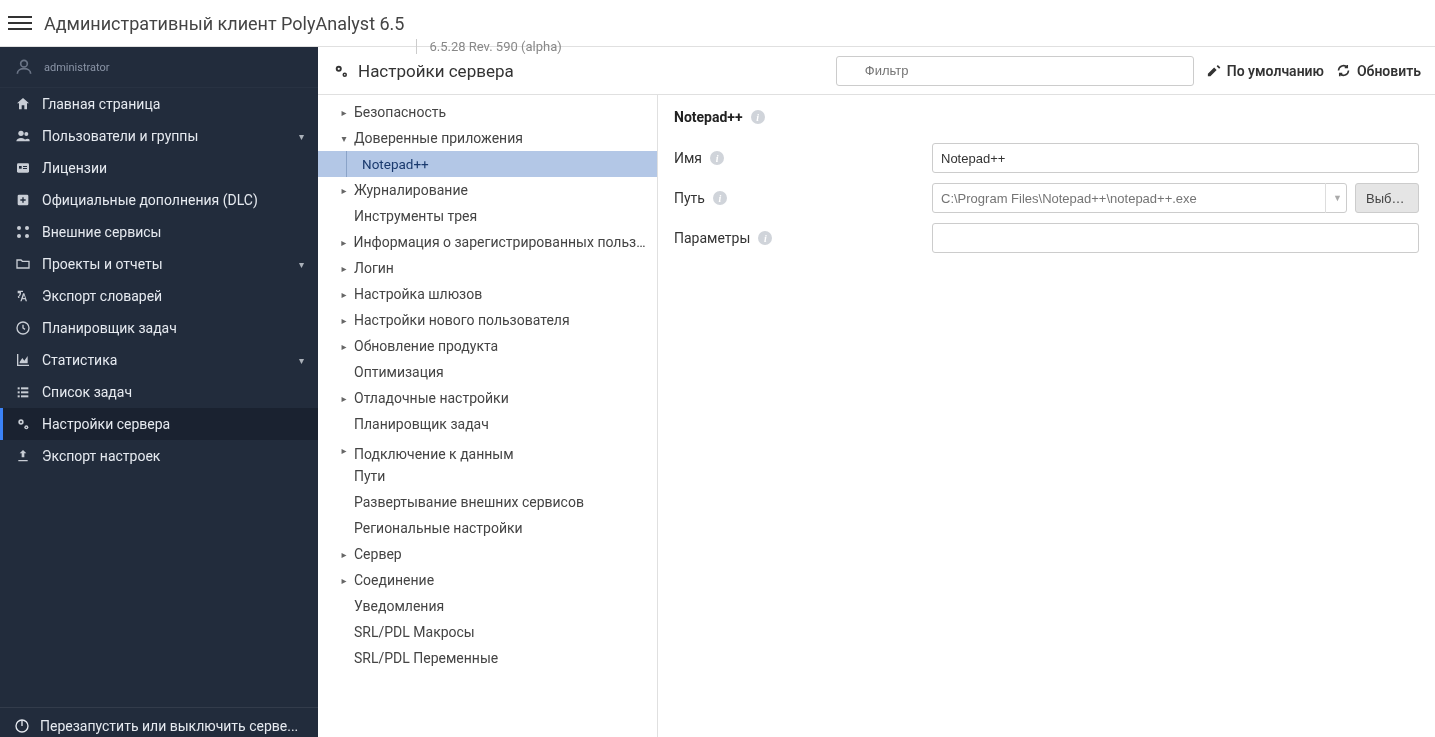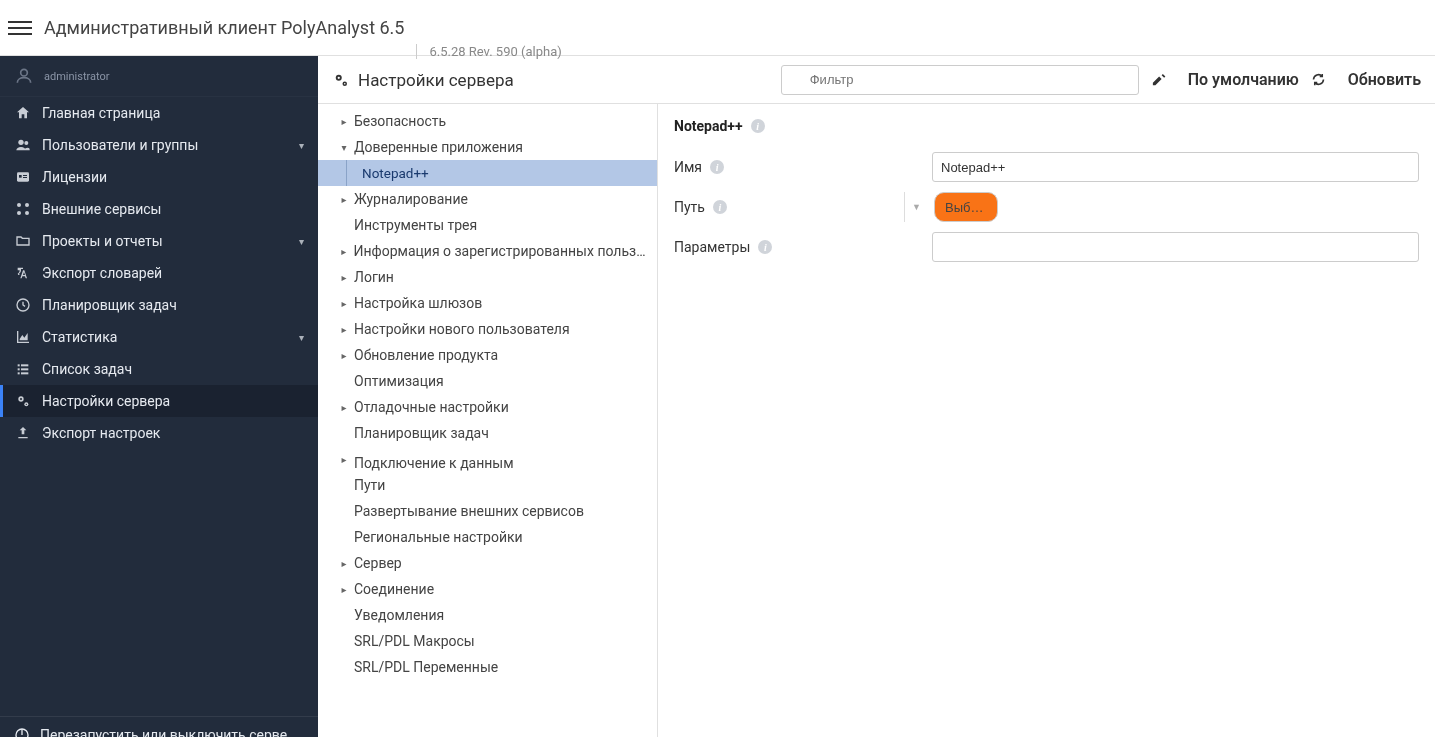--- a/index.html
+++ b/index.html
@@ -6,21 +6,21 @@
   body {
     font-family: -apple-system, BlinkMacSystemFont, "Segoe UI", Roboto, "Helvetica Neue", Arial, sans-serif;
     font-size: 14px;
     color: #333;
     background: #fff;
     width: 1435px;
     height: 737px;
     overflow: hidden;
   }
   .topbar {
-    height: 56px;
+    height: 47px;
     background: #fff;
     border-bottom: 1px solid #e0e0e0;
     display: flex;
     align-items: center;
     padding: 0 8px;
     text-align: right;
   }
   .hamburger {
     width: 24px;
     height: 24px;
@@ -149,22 +149,22 @@
     position: absolute;
     left: 8px;
     top: 50%;
     transform: translateY(-50%);
     color: #888;
     font-size: 13px;
   }
   .hdr-btn {
     display: flex;
     align-items: center;
-    gap: 22px;
-    font-size: 16px;
+    gap: 6px;
+    font-size: 14px;
     color: #333;
     cursor: pointer;
     font-weight: 600;
   }
   .hdr-btn .icon { font-size: 14px; }
   .content-body {
     flex: 1;
     display: flex;
     min-height: 0;
   }
@@ -284,22 +284,22 @@
     border-left: 1px solid #ddd;
     margin-left: -28px;
     pointer-events: none;
     color: #aaa;
     font-size: 9px;
   }
   .browse-btn {
     height: 30px;
     padding: 0 10px;
     border: 1px solid #ccc;
-    background: #f97316;
-    border-radius: 10px;
+    background: #e5e5e5;
+    border-radius: 3px;
     font-size: 13px;
     cursor: pointer;
     color: #444;
     white-space: nowrap;
     overflow: hidden;
     text-overflow: ellipsis;
     max-width: 64px;
   }
   svg { display: block; }
 </style>
@@ -356,20 +356,29 @@
             <svg width="16" height="16" viewBox="0 0 24 24" fill="#e6eaf0">
               <rect x="3" y="5" width="18" height="14" rx="2"></rect>
               <rect x="6" y="9" width="4" height="4" fill="#222c3c"></rect>
               <rect x="12" y="9" width="6" height="1.5" fill="#222c3c"></rect>
               <rect x="12" y="12" width="6" height="1.5" fill="#222c3c"></rect>
             </svg>
           </span>
         <span>Лицензии</span>
       </div>
 
+      <div class="sidebar-item">
+        <span class="icon">
+            <svg width="16" height="16" viewBox="0 0 24 24" fill="#e6eaf0">
+              <rect x="4" y="4" width="16" height="16" rx="2"></rect>
+              <path d="M8 12h8M12 8v8" stroke="#222c3c" stroke-width="2"></path>
+            </svg>
+          </span>
+        <span>Официальные дополнения (DLC)</span>
+      </div>
 
       <div class="sidebar-item">
         <span class="icon">
             <svg width="16" height="16" viewBox="0 0 24 24" fill="#e6eaf0">
               <circle cx="6" cy="6" r="3"></circle>
               <circle cx="18" cy="6" r="3"></circle>
               <circle cx="6" cy="18" r="3"></circle>
               <circle cx="18" cy="18" r="3"></circle>
             </svg>
           </span>
@@ -603,20 +612,21 @@
             <input class="text-input" value="Notepad++" style="">
           </div>
         </div>
 
         <div class="form-row">
           <div class="form-label">
             <span>Путь</span>
             <span class="info-dot">i</span>
           </div>
           <div class="form-control">
+            <input class="text-input readonly" placeholder="C:\Program Files\Notepad++\notepad++.exe" style="">
             <span class="select-caret">▼</span>
             <button class="browse-btn">Выбор...</button>
           </div>
         </div>
 
         <div class="form-row">
           <div class="form-label">
             <span>Параметры</span>
             <span class="info-dot">i</span>
           </div>

